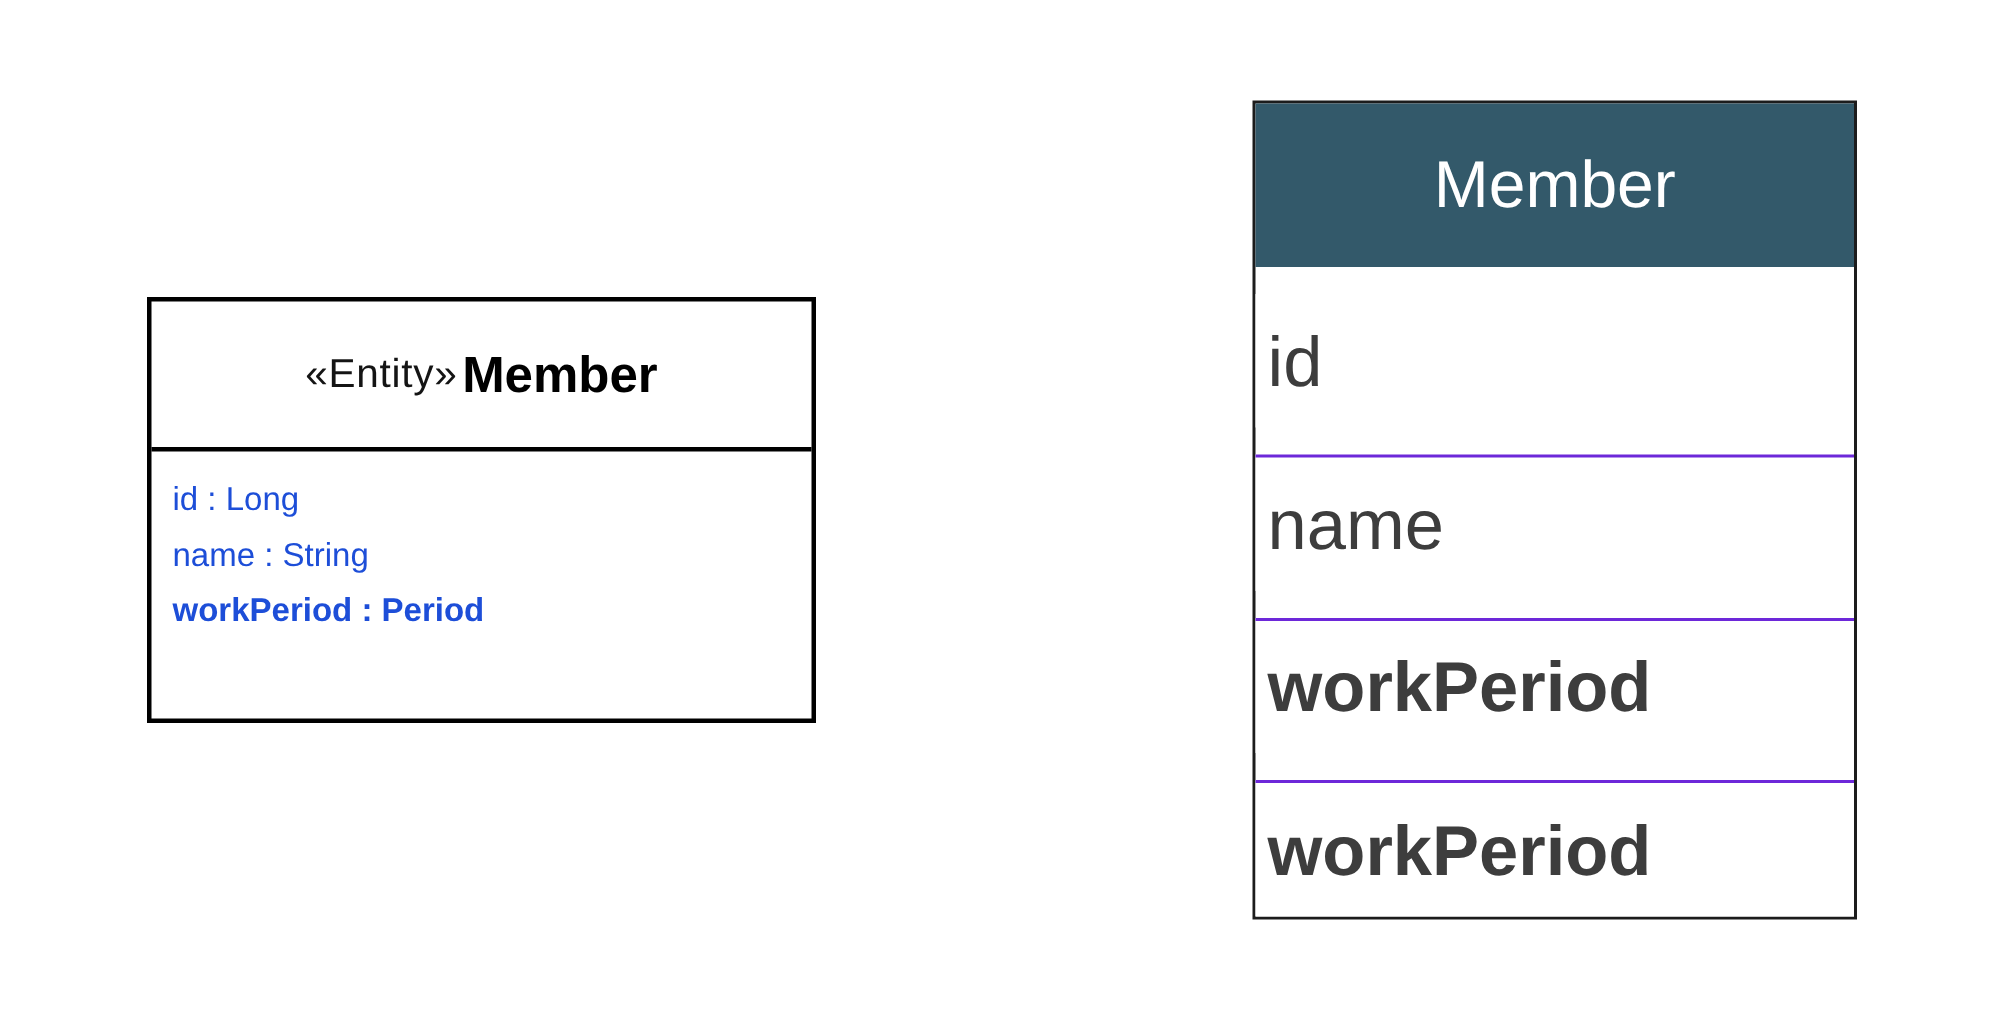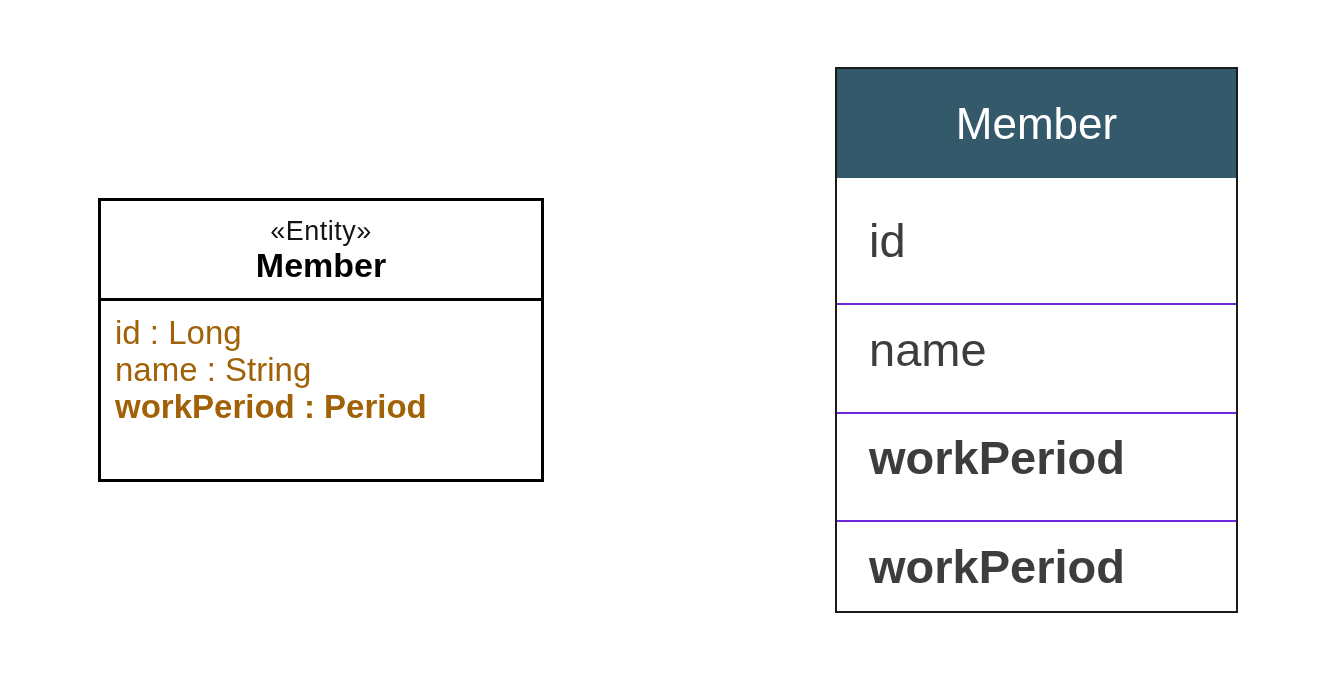--- a/index.html
+++ b/index.html
@@ -25,44 +25,44 @@
     height: 284px;
     box-sizing: border-box;
     border: 3px solid #000000;
     background: #ffffff;
   }
   .uml-header {
     box-sizing: border-box;
     height: 100px;
     border-bottom: 3px solid #000000;
     display: flex;
-    flex-direction: column;
+    flex-direction: row;
     align-items: center;
     justify-content: center;
     gap: 3px;
   }
   .uml-stereotype {
     font-size: 27px;
     line-height: 1;
     color: #141414;
     letter-spacing: 0.5px;
   }
   .uml-name {
     font-size: 34px;
     line-height: 1;
     font-weight: 700;
     color: #000000;
   }
   .uml-body {
     padding: 13px 14px 0 14px;
   }
   .uml-attr {
-    font-size: 33px;
+    font-size: 22px;
     line-height: 37px;
-    color: #a16207;
+    color: #1d4ed8;
     white-space: pre;
   }
   .uml-attr.bold {
     font-weight: 700;
   }
 
   
   .db-table {
     position: absolute;
     left: 835px;
@@ -82,21 +82,21 @@
     color: #ffffff;
     font-size: 44px;
     display: flex;
     align-items: center;
     justify-content: center;
   }
   .db-row {
     flex: 1;
     display: flex;
     align-items: center;
-    padding-left: 32px;
+    padding-left: 8px;
     font-size: 47px;
     color: #3d3d3d;
     background: #ffffff;
     margin-top: 18px;
   }
   .db-row + .db-row {
     border-top: 2px solid #6d28d9;
   }
   .db-row.bold {
     font-weight: 700;

